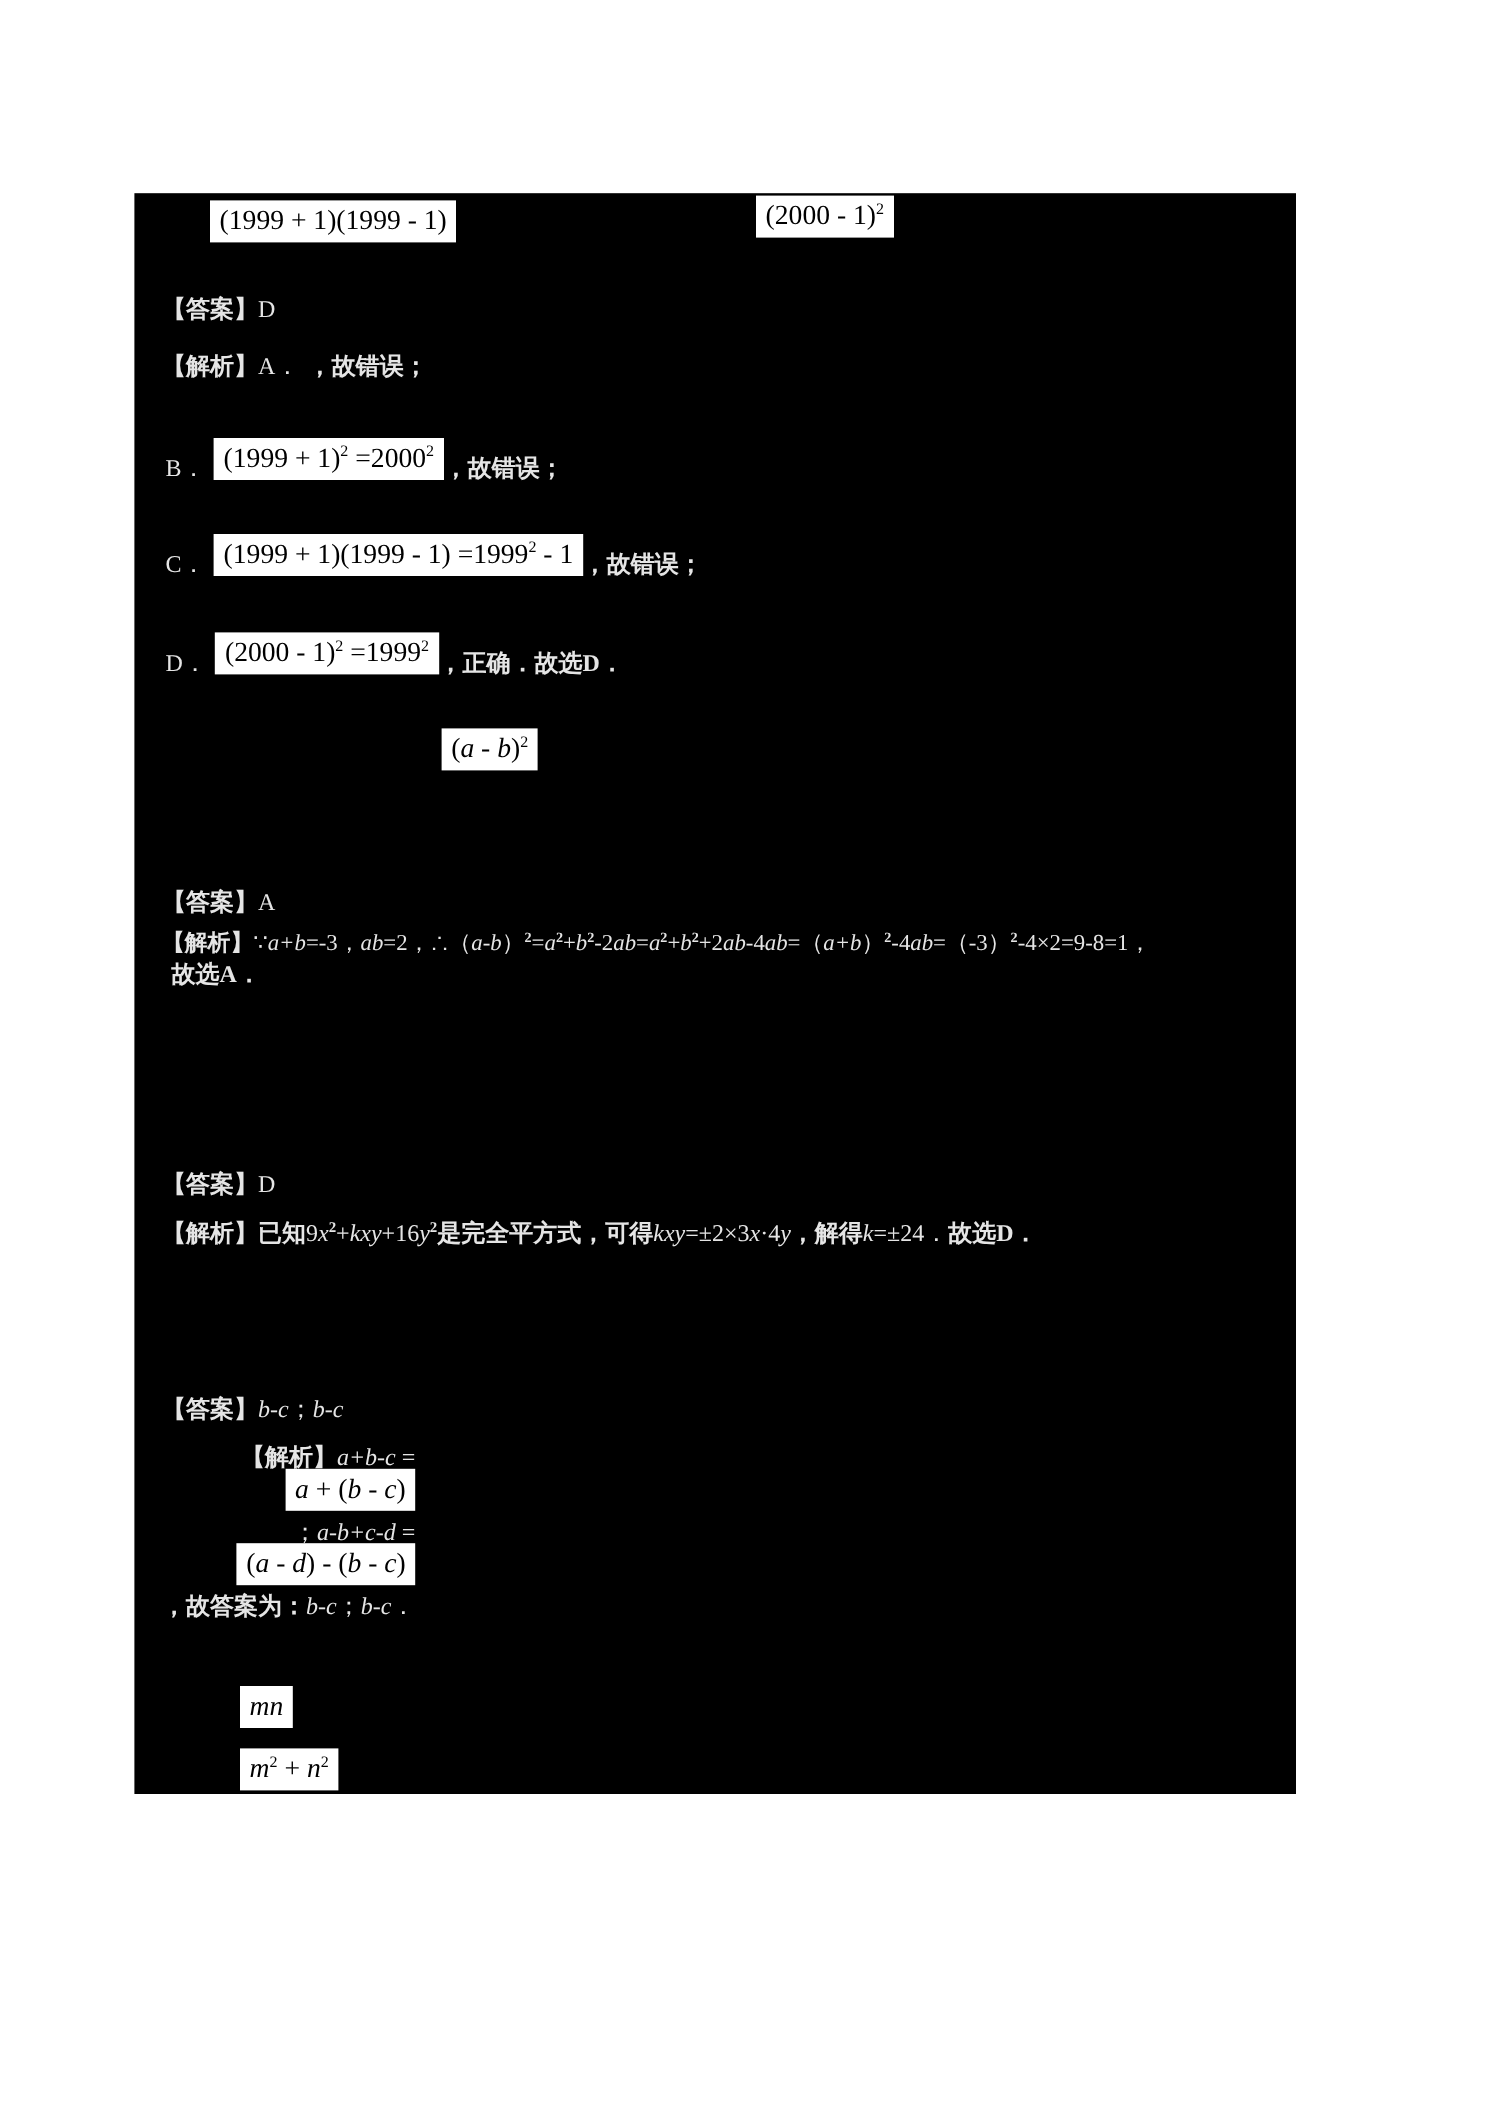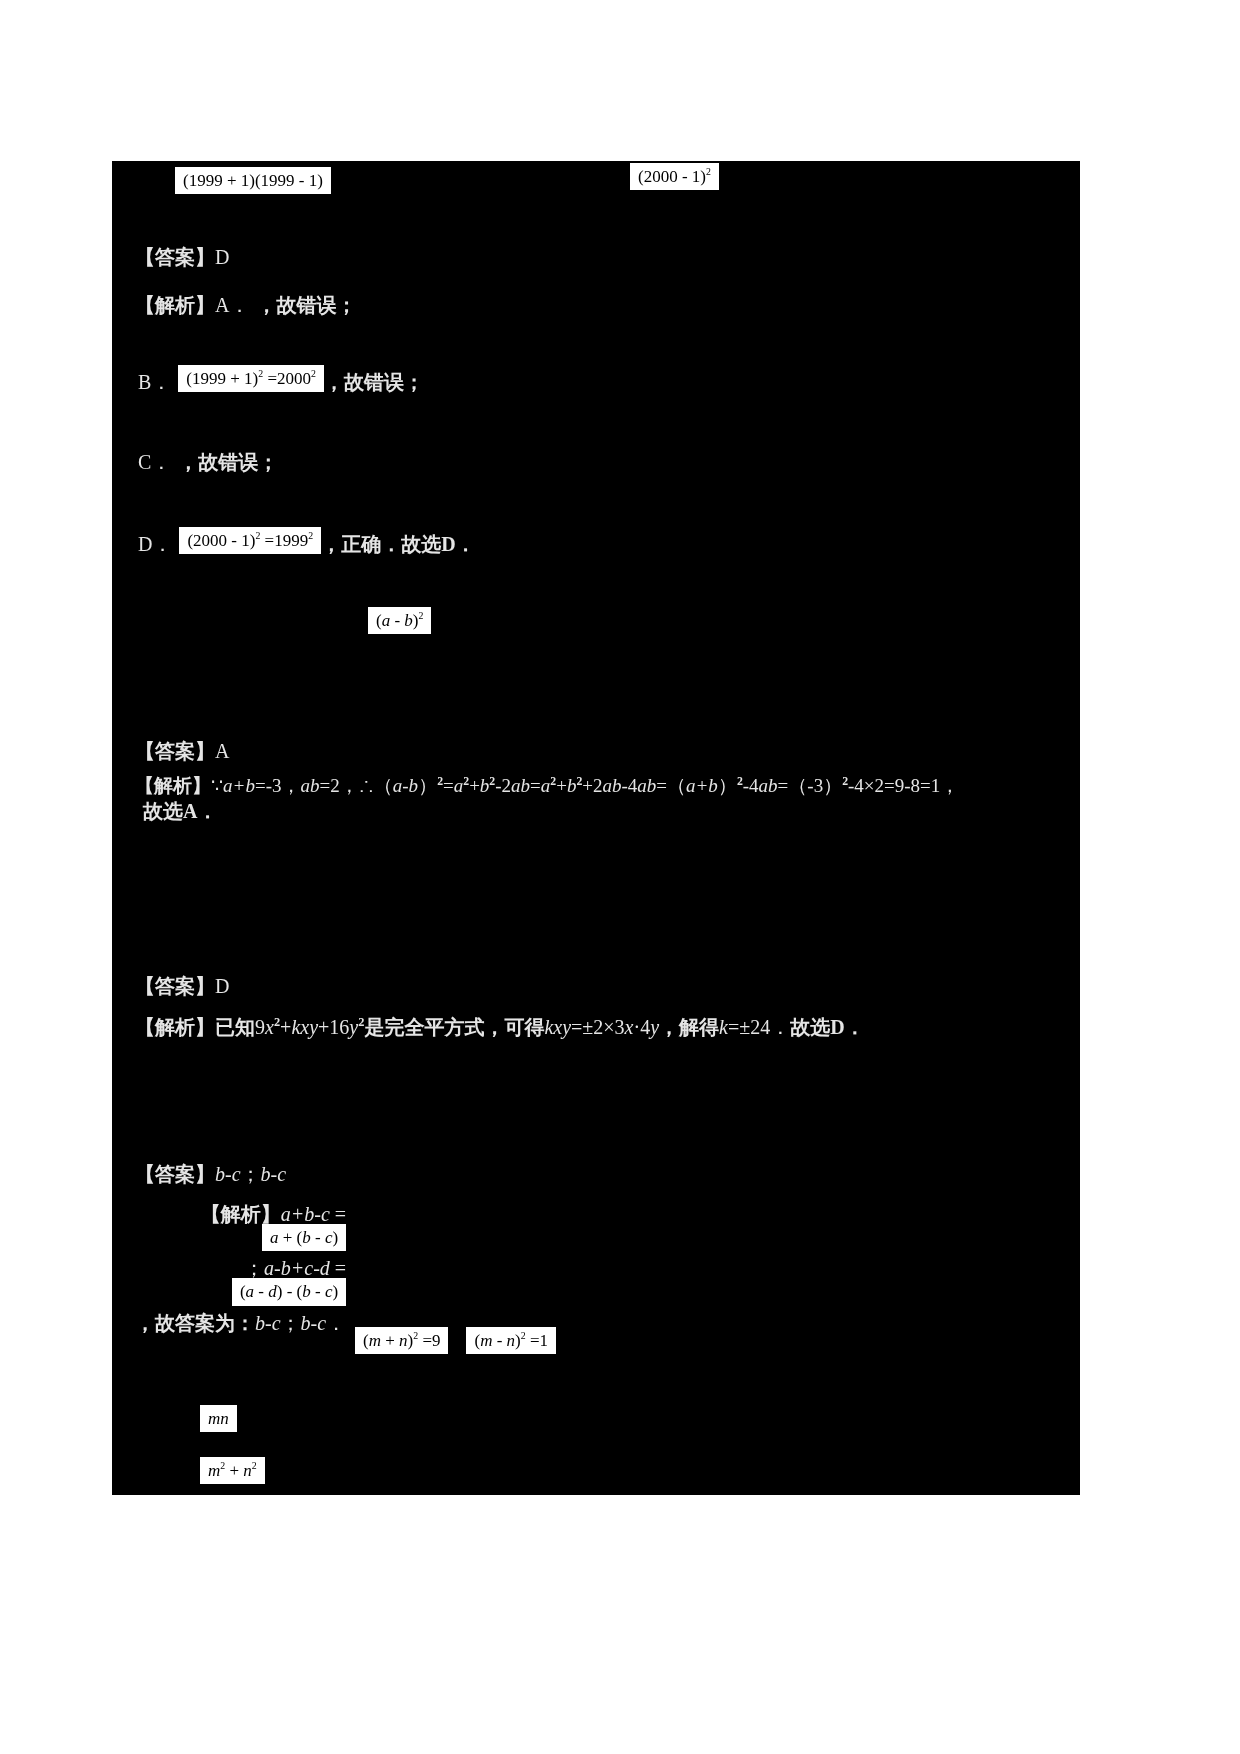--- a/index.html
+++ b/index.html
@@ -1,21 +1,21 @@
 <!DOCTYPE html>
 <html><head>
 <meta charset="utf-8">
 <style>
   html,body {margin:0;padding:0;background:#fff;}
   .page {position:relative;width:1240px;height:1754px;background:#ffffff;overflow:hidden;
          font-family:"Liberation Serif","DejaVu Serif",serif;}
   .panel {position:absolute;left:112px;top:161px;width:968px;height:1334px;background:#000000;}
   .abs {position:absolute;}
   .row {display:flex;align-items:flex-end;white-space:nowrap;justify-content:space-between;}
-  .fbox {display:inline-block;background:#ffffff;color:#000000;font-size:17px;line-height:1.25;
+  .fbox {display:inline-block;background:#ffffff;color:#000000;font-size:23px;line-height:1.25;
          padding:3px 8px;white-space:nowrap;font-family:"Liberation Serif","DejaVu Serif",serif;}
   .fbox sup {font-size:0.58em;line-height:0;}
   .red {color:#e5e5e5;font-size:20px;white-space:nowrap;
         font-family:"Liberation Serif","DejaVu Serif",serif;}
   .red sup {font-size:0.62em;line-height:0;font-weight:bold;}
   .longline {font-size:19px;}
   .row .redtail {transform:translateY(4px);}
   .row .redlabel {transform:translateY(4px);margin-right:7px;}
   .row .fbox {margin-right:0;}
   .sb {font-weight:bold;}
@@ -41,20 +41,21 @@
     </div>
 
     <div class="row abs" style="left:26px;top:204px;">
       <span class="red redlabel">B．</span>
       <span class="fbox"><span>(1999 + 1)</span><sup>2</sup><span> =2000</span><sup>2</sup></span>
       <span class="red redtail sb">，故错误；</span>
     </div>
 
     <div class="row abs" style="left:26px;top:284px;">
       <span class="red redlabel">C．</span>
+      <span class="fbox"><span>(1999 + 1)(1999 - 1) =1999</span><sup>2</sup><span> - 1</span></span>
       <span class="red redtail sb">，故错误；</span>
     </div>
 
     <div class="row abs" style="left:26px;top:366px;">
       <span class="red redlabel">D．</span>
       <span class="fbox"><span>(2000 - 1)</span><sup>2</sup><span> =1999</span><sup>2</sup></span>
       <span class="red redtail sb">，正确．故选D．</span>
     </div>
 
     <span class="fbox abs" style="left:256px;top:446px;"><span>(</span><span class="si">a</span><span> - </span><span class="si">b</span><span>)</span><sup>2</sup></span>
@@ -71,22 +72,18 @@
     <div class="red abs" style="left:23px;top:1000px;"><span class="sb">【答案】</span><span class="si">b-c</span><span>；</span><span class="si">b-c</span></div>
 
     <div class="row abs" style="left:23px;top:1036px;flex-direction:column;">
       <span class="red redtail"><span class="sb">【解析】</span><span class="si">a+b-c</span><span> =</span></span>
       <span class="fbox"><span class="si">a</span><span> + (</span><span class="si">b</span><span> - </span><span class="si">c</span><span>)</span></span>
       <span class="red redtail"><span>；</span><span class="si">a-b+c-d</span><span> =</span></span>
       <span class="fbox"><span>(</span><span class="si">a</span><span> - </span><span class="si">d</span><span>) - (</span><span class="si">b</span><span> - </span><span class="si">c</span><span>)</span></span>
       <span class="red redtail"><span class="sb">，故答案为：</span><span class="si">b-c</span><span>；</span><span class="si">b-c</span><span>．</span></span>
     </div>
 
-    <div class="row abs" style="left:243px;top:1166px;">
-      <span class="fbox"><span>(</span><span class="si">m</span><span> + </span><span class="si">n</span><span>)</span><sup>2</sup><span> =9</span></span>
-      <span class="fbox gapbox"><span>(</span><span class="si">m</span><span> - </span><span class="si">n</span><span>)</span><sup>2</sup><span> =1</span></span>
-    </div>
 
     <span class="fbox abs" style="left:88px;top:1244px;"><span class="si">mn</span></span>
     <span class="fbox abs" style="left:88px;top:1262px;margin-top:34px;"><span class="si">m</span><sup>2</sup><span> + </span><span class="si">n</span><sup>2</sup></span>
 
   </div>
 </div>
 
 </body></html>

